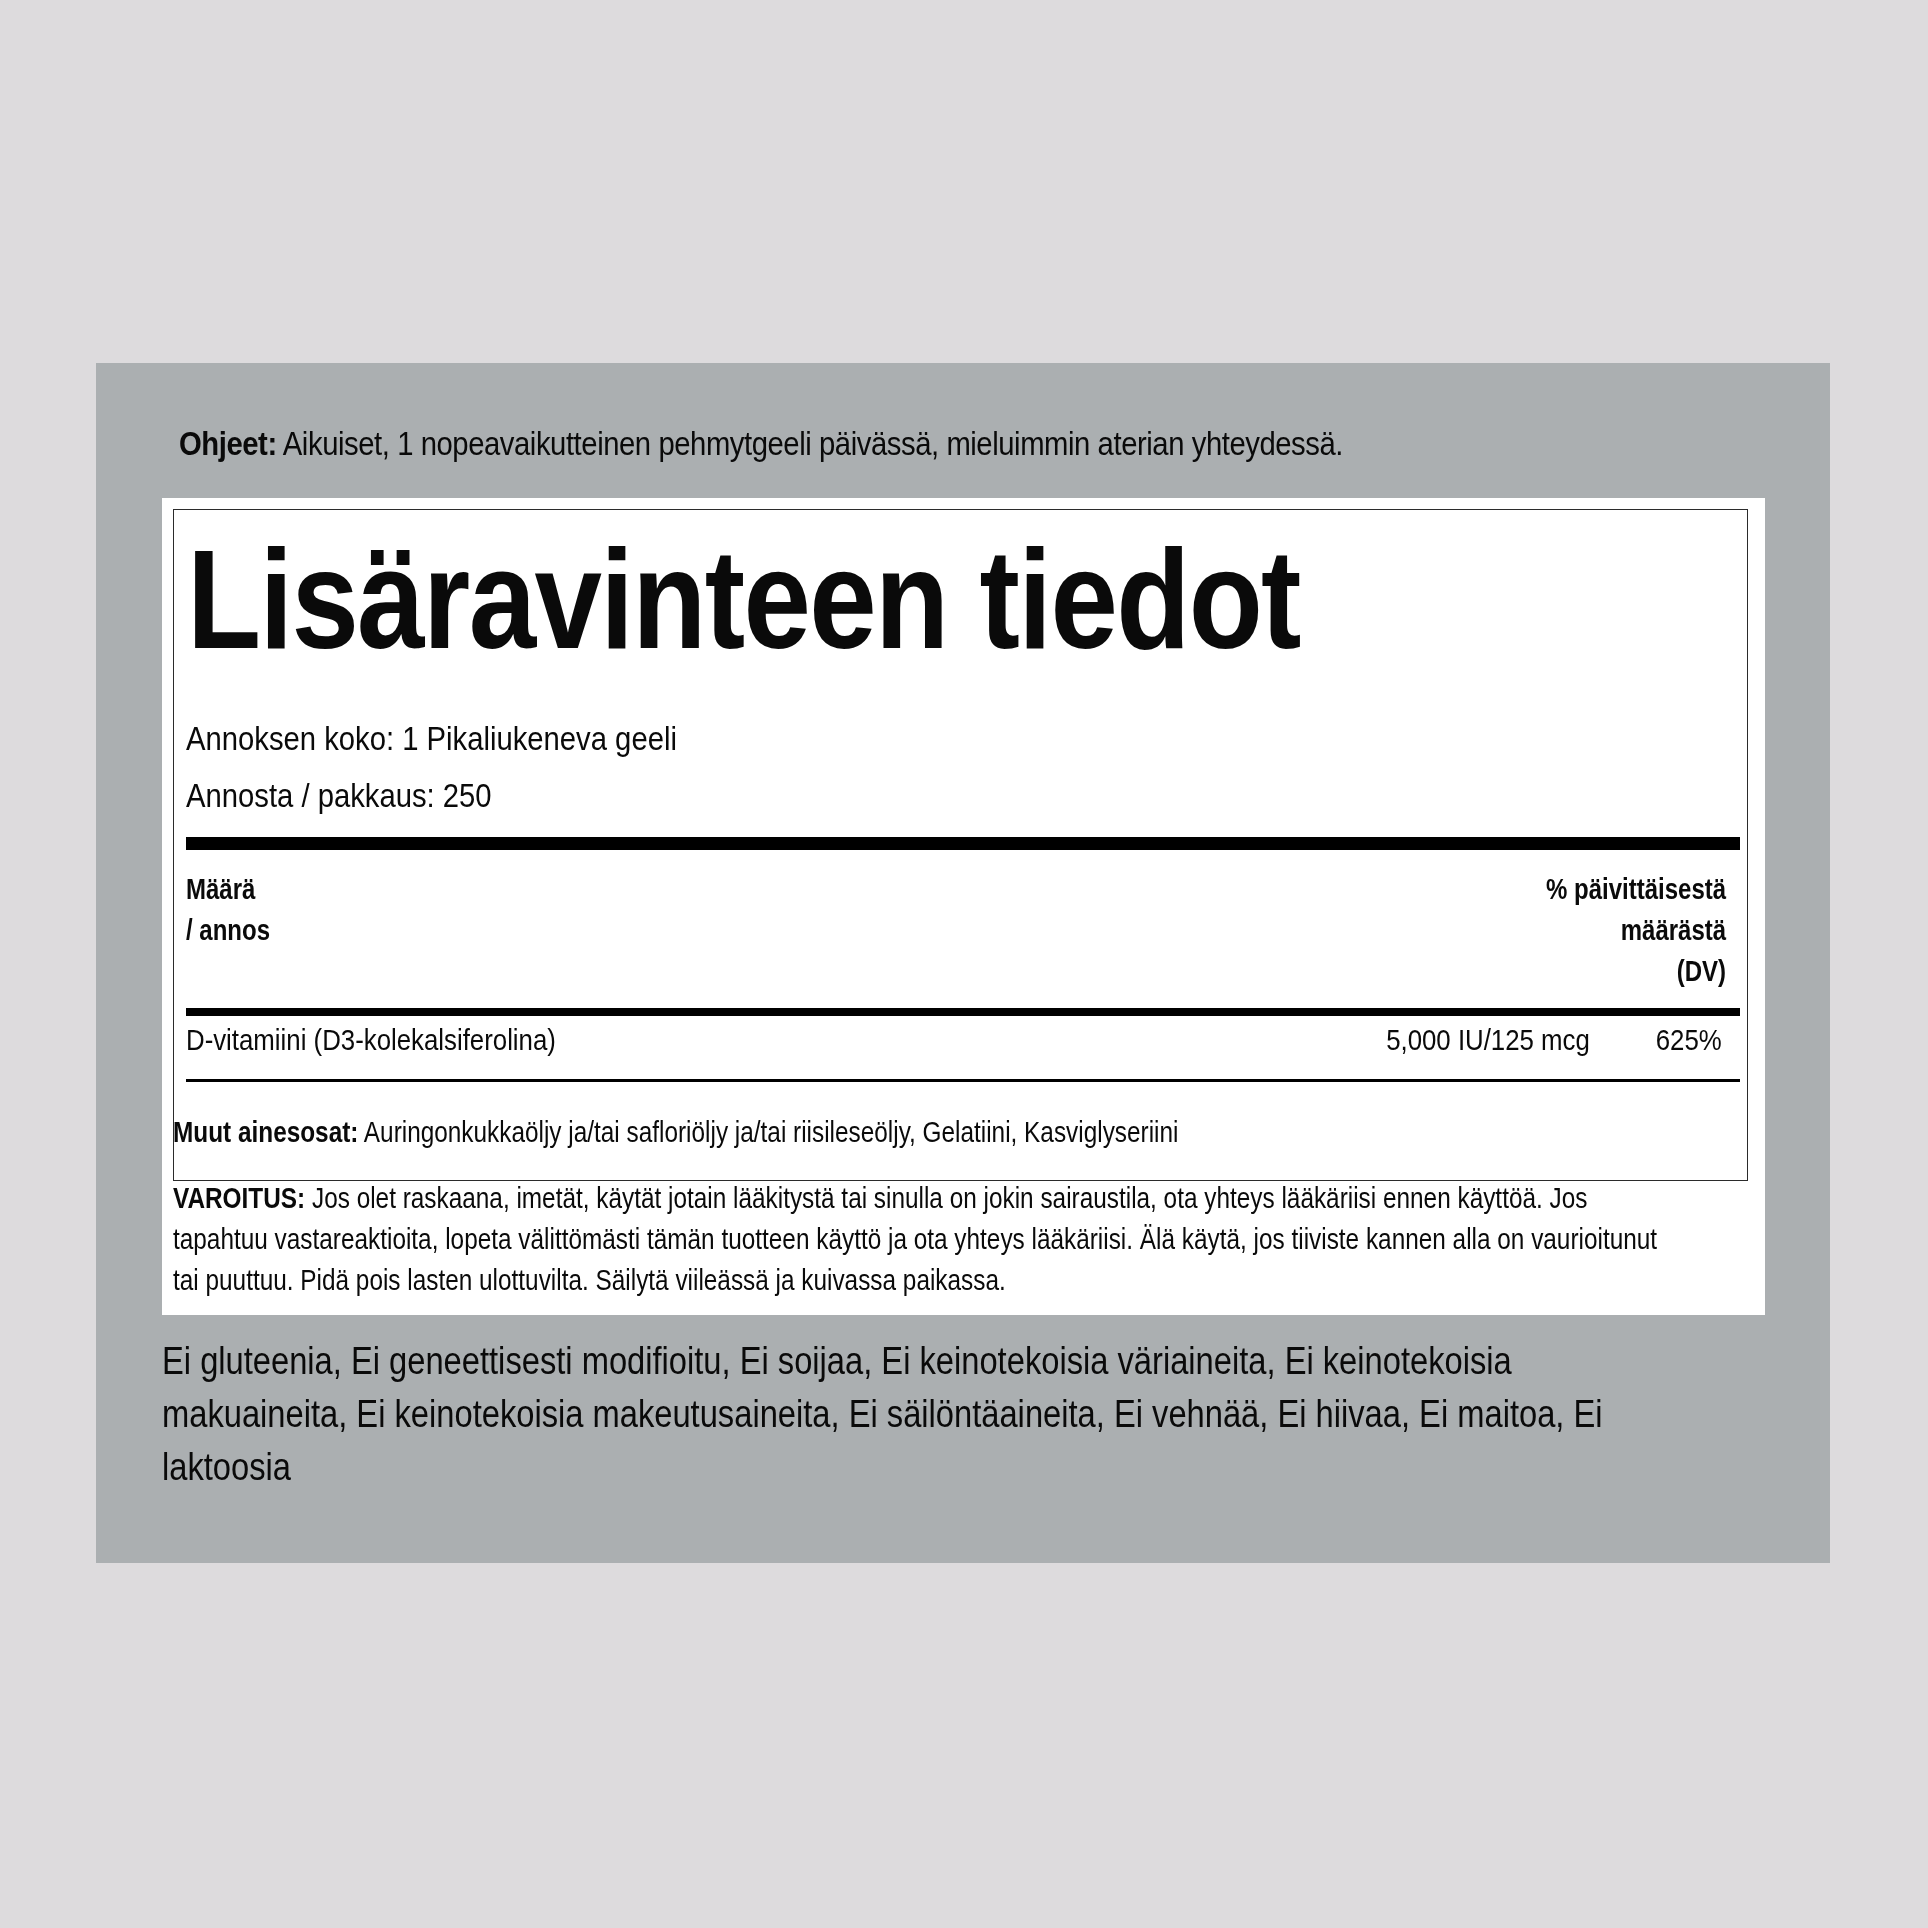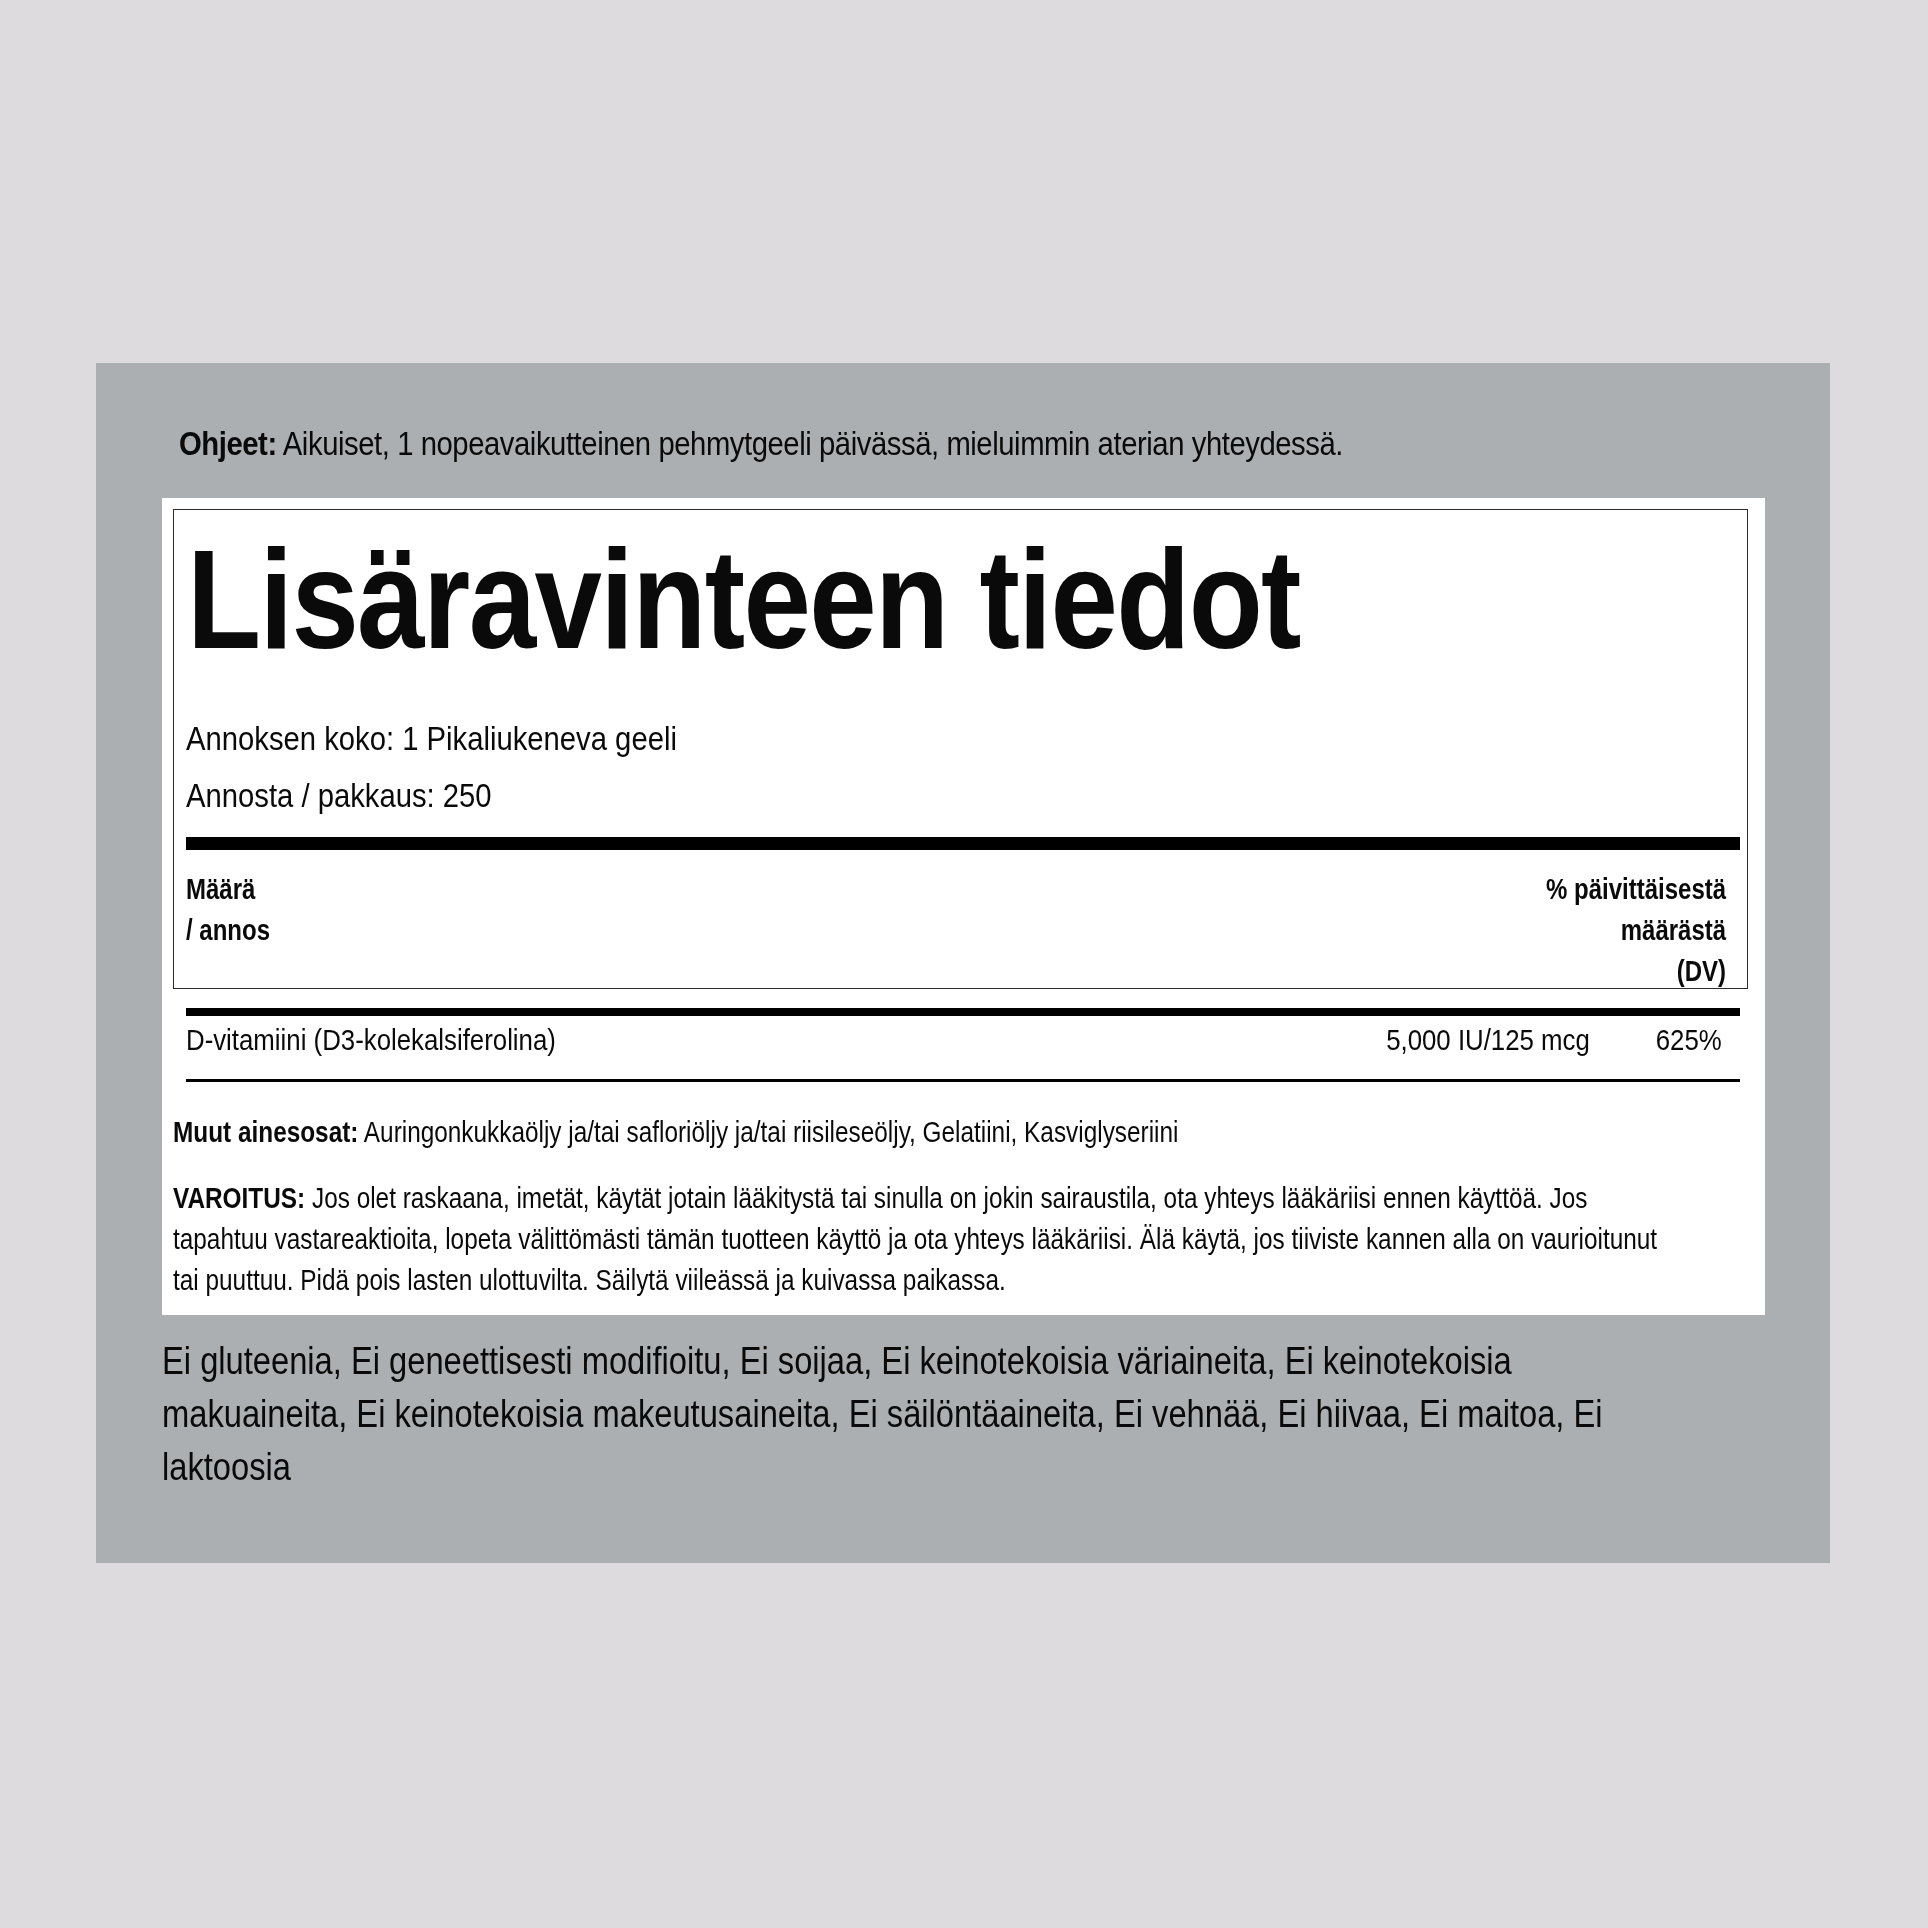--- a/index.html
+++ b/index.html
@@ -29,21 +29,21 @@
   .bold { font-weight: bold; }
   .white-box {
     position: absolute;
     left: 162px; top: 498px;
     width: 1603px; height: 817px;
     background: #ffffff;
   }
   .facts-box {
     position: absolute;
     left: 11.3px; top: 11.3px;
-    width: 1575px; height: 480px;
+    width: 1575px; height: 672px;
     border: 1.9px solid #2b2b2b;
     box-sizing: border-box;
   }
   .facts-title {
     position: absolute;
     left: 13px; top: 11.3px;
     font-size: 141px;
     font-weight: bold;
     letter-spacing: -1.9px;
     transform: scaleX(0.86);

